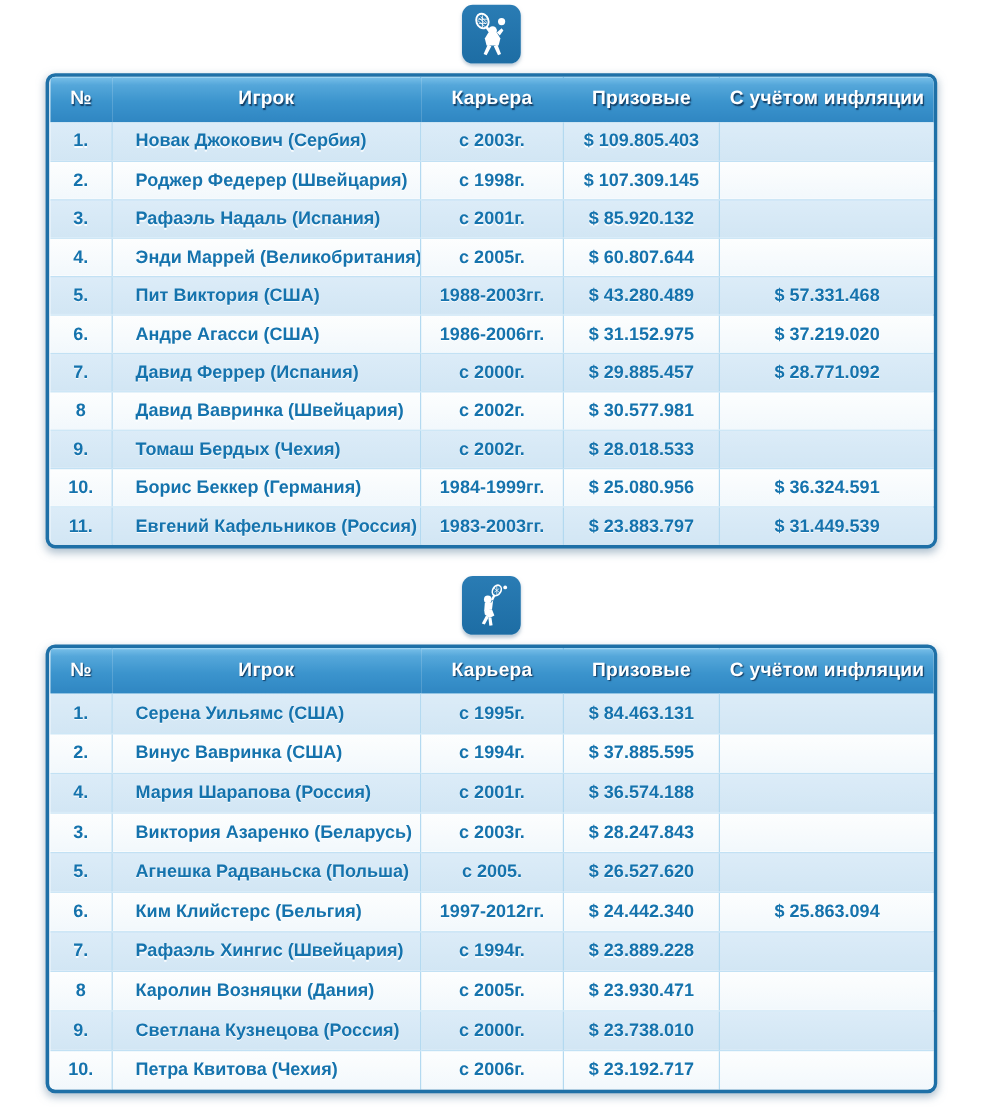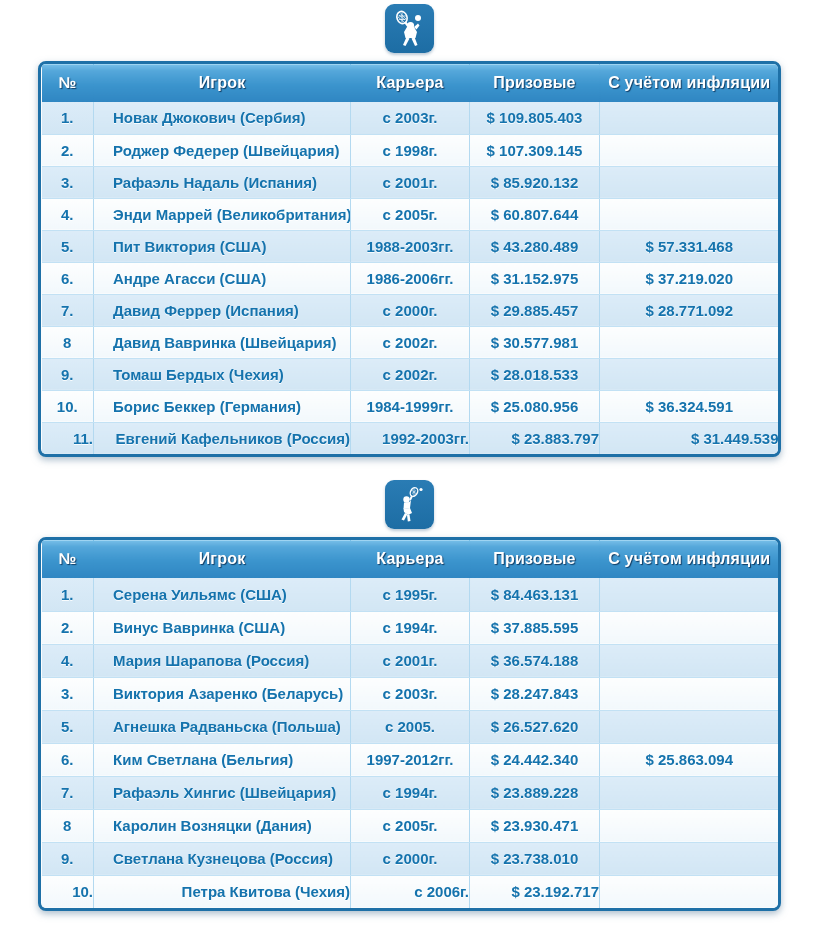--- a/index.html
+++ b/index.html
@@ -53,21 +53,21 @@
     font-weight: bold;
     color: #1573ad;
     text-shadow: 0 1px 0 rgba(255,255,255,.85);
     border-bottom: 1px solid #c2e1f4;
     border-left: 1px solid #b3d9f0;
     text-align: center;
     white-space: nowrap;
     overflow: hidden;
   }
   tbody td:first-child { border-left: none; }
-  tbody tr:last-child td { border-bottom: none; text-align: right; }
+  tbody tr:last-child td { border-bottom: none; }
   tbody tr:nth-child(odd) td  { background: linear-gradient(180deg, #dcecf8 0%, #d2e6f4 100%); }
   tbody tr:nth-child(even) td { background: linear-gradient(180deg, #fdfefe 0%, #f2f8fc 100%); }
 
   .col0 { width: 52px; }
   .col1 { width: 257px; }
   .col2 { width: 119px; }
   .col3 { width: 130px; margin-top: 46px; }
   .col4 { width: 179px; }
   td.col1 { text-align: left; padding-left: 19px; }
 
@@ -174,21 +174,21 @@
           <tr>
             <td class="col0">10.</td>
             <td class="col1">Борис Беккер (Германия)</td>
             <td class="col2">1984-1999гг.</td>
             <td class="col3">$ 25.080.956</td>
             <td class="col4">$ 36.324.591</td>
           </tr>
           <tr>
             <td class="col0">11.</td>
             <td class="col1">Евгений Кафельников (Россия)</td>
-            <td class="col2">1992-2003гг.</td>
+            <td class="col2">1983-2003гг.</td>
             <td class="col3">$ 23.883.797</td>
             <td class="col4">$ 31.449.539</td>
           </tr>
         </tbody>
     </table>
   </div>
 
   <div class="icon-wrap icon-mid">
     <div class="sport-icon">
       <svg width="38" height="38" viewBox="0 0 38 38">
@@ -249,21 +249,21 @@
           </tr>
           <tr>
             <td class="col0">5.</td>
             <td class="col1">Агнешка Радваньска (Польша)</td>
             <td class="col2">с 2005.</td>
             <td class="col3">$ 26.527.620</td>
             <td class="col4"></td>
           </tr>
           <tr>
             <td class="col0">6.</td>
-            <td class="col1">Ким Светлана (Бельгия)</td>
+            <td class="col1">Ким Клийстерс (Бельгия)</td>
             <td class="col2">1997-2012гг.</td>
             <td class="col3">$ 24.442.340</td>
             <td class="col4">$ 25.863.094</td>
           </tr>
           <tr>
             <td class="col0">7.</td>
             <td class="col1">Рафаэль Хингис (Швейцария)</td>
             <td class="col2">с 1994г.</td>
             <td class="col3">$ 23.889.228</td>
             <td class="col4"></td>

